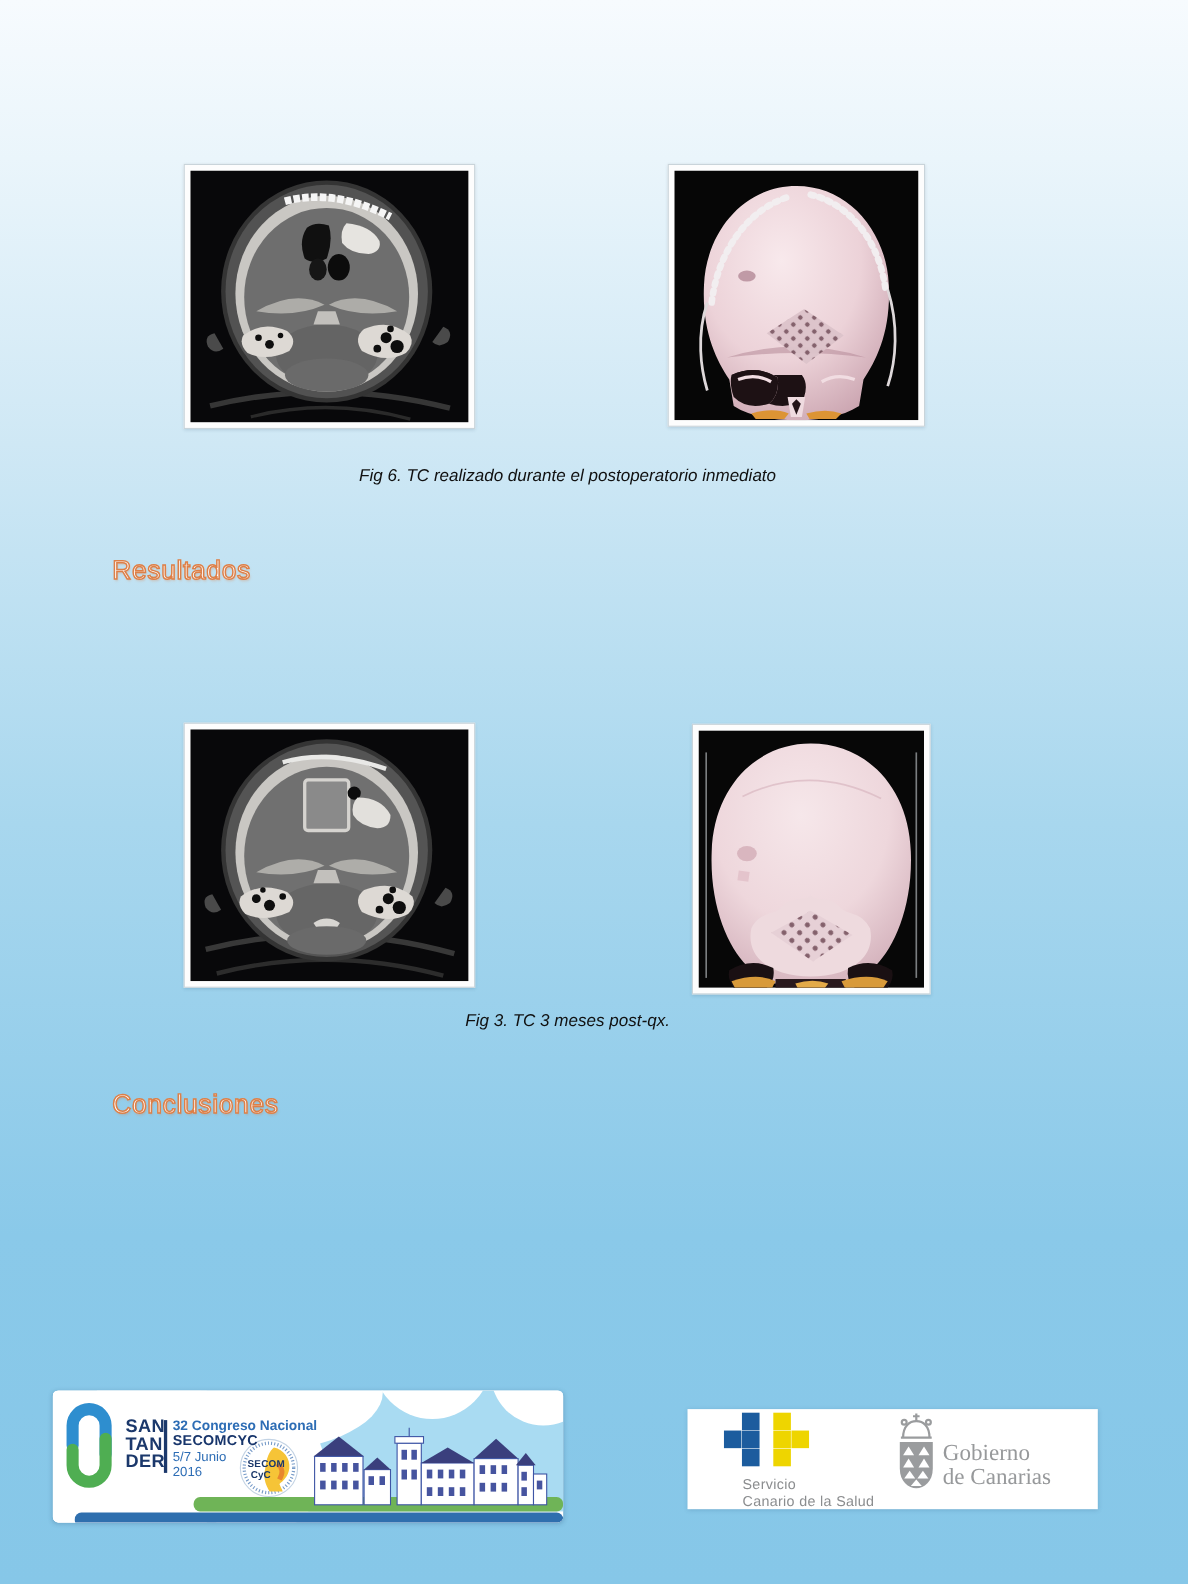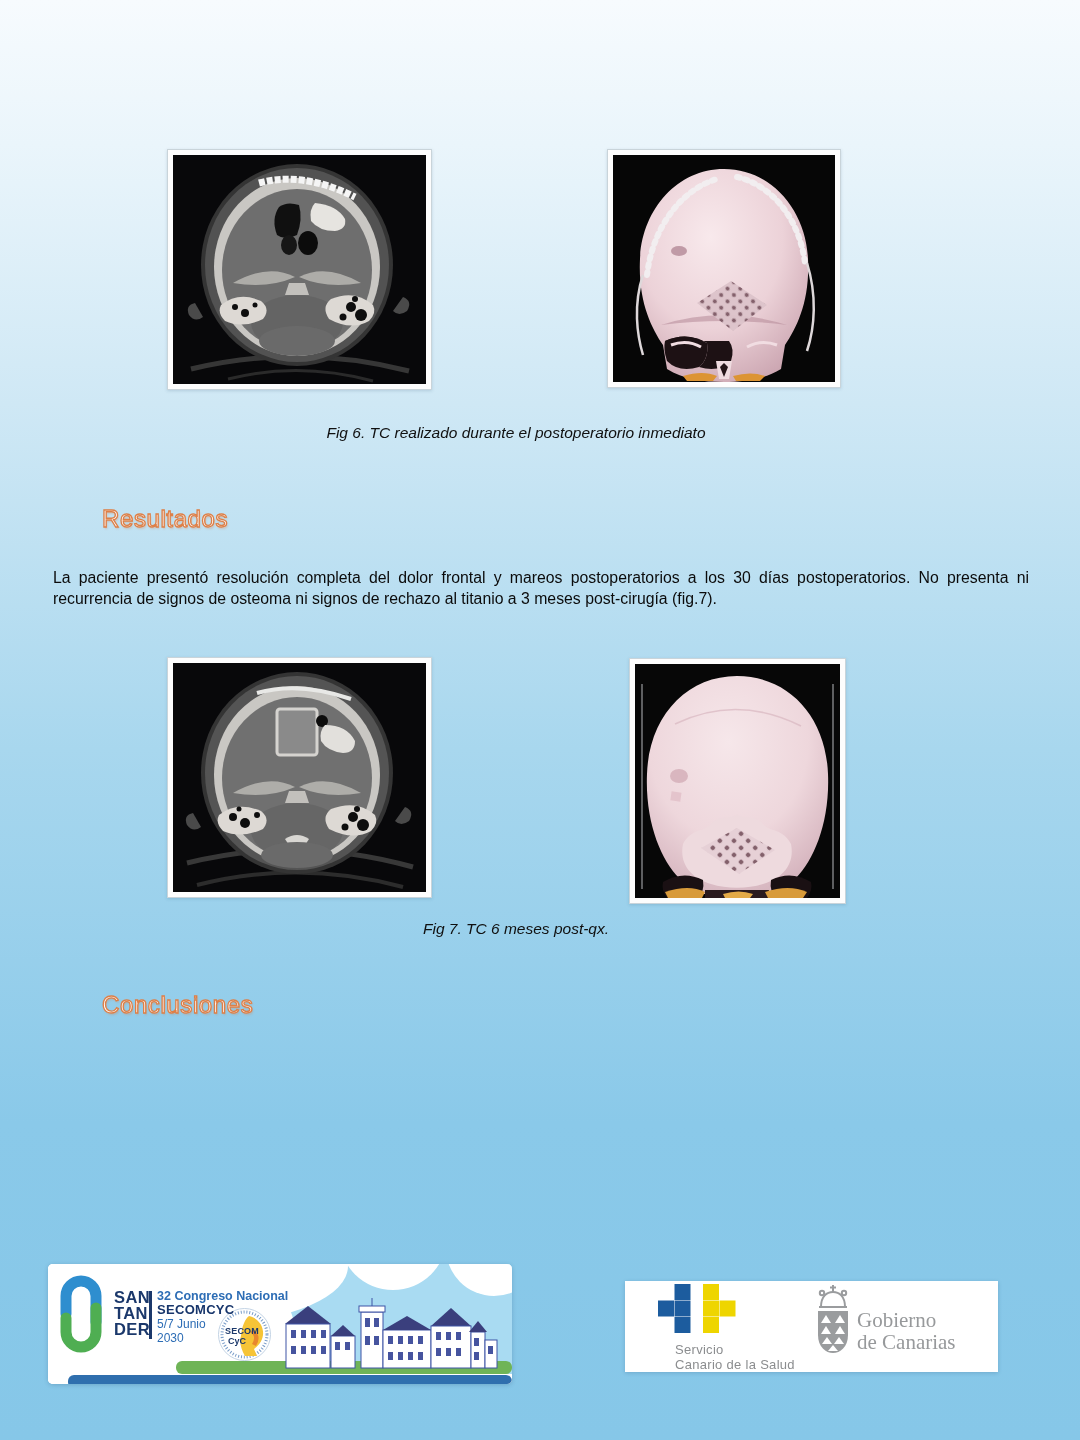--- a/index.html
+++ b/index.html
@@ -124,21 +124,20 @@
       <path d="M194 108 C204 140 202 172 194 196" fill="none" stroke="#ded8da" stroke-width="2.5"></path>
       <path d="M70 221 q20 -6 34 0 l-4 5 h-26 Z" fill="#dc9434"></path>
       <path d="M120 221 q18 -5 32 0 l-5 5 h-24 Z" fill="#dc9434"></path>
       <ellipse cx="66" cy="96" rx="8" ry="5" fill="#c09aa6"></ellipse>
     </svg>
   </div>
 
   <div class="fig-caption" style="top:424px">Fig 6. TC realizado durante el postoperatorio inmediato</div>
 
   <div class="section-heading" style="top:505px">Resultados</div>
-  <div class="para" style="top:567px">La paciente presentó resolución completa del dolor frontal y mareos postoperatorios a los 30 días postoperatorios. No presenta ni recurrencia de signos de osteoma ni signos de rechazo al titanio a 3 meses post-cirugía (fig.7).</div>
 
   <div class="fig-frame" style="left:167px; top:657px">
     <svg width="253" height="229" viewBox="0 0 253 229">
       <rect width="253" height="229" fill="#08080a"></rect>
       <path d="M14 200 Q126 172 240 204" fill="none" stroke="#383838" stroke-width="5"></path>
       <path d="M24 222 Q126 196 230 224" fill="none" stroke="#2c2c2c" stroke-width="4"></path>
       <ellipse cx="124" cy="110" rx="96" ry="101" fill="#343434"></ellipse>
       <ellipse cx="124" cy="110" rx="92" ry="97" fill="#545454"></ellipse>
       <ellipse cx="124" cy="112" rx="83" ry="89" fill="#c9c7c3"></ellipse>
       <ellipse cx="124" cy="115" rx="75" ry="81" fill="#707070"></ellipse>
@@ -191,21 +190,21 @@
       <path d="M176 218 q-20 -12 -40 -2 q-2 12 6 18 h30 q6 -8 4 -16 Z" fill="#1a1013"></path>
       <path d="M70 226 h64 v8 h-64 Z" fill="#2a1a1e"></path>
       <path d="M30 228 q24 -8 40 0 l-3 6 h-34 Z" fill="#d89a3a"></path>
       <path d="M130 228 q24 -8 42 0 l-4 6 h-35 Z" fill="#d89a3a"></path>
       <path d="M88 230 q16 -5 30 0 l-3 4 h-25 Z" fill="#e3aa48"></path>
       <ellipse cx="44" cy="112" rx="9" ry="7" fill="#d9b6bf"></ellipse>
       <rect x="36" y="128" width="10" height="9" fill="#e4c4cc" transform="rotate(8 41 132)"></rect>
     </svg>
   </div>
 
-  <div class="fig-caption" style="top:920px">Fig 7. TC 6 meses post-qx.</div>
+  <div class="fig-caption" style="top:920px">Fig 3. TC 3 meses post-qx.</div>
 
   <div class="section-heading" style="top:991px">Conclusiones</div>
 
   <div class="congress-banner">
     <svg class="bg" width="464" height="124" viewBox="0 0 464 124">
       <rect width="464" height="124" fill="#ffffff"></rect>
       <rect x="135" y="0" width="329" height="110" fill="#a9dbf2"></rect>
       <ellipse cx="170" cy="2" rx="130" ry="56" fill="#ffffff"></ellipse>
       <circle cx="345" cy="-28" r="54" fill="#ffffff"></circle>
       <circle cx="446" cy="-16" r="48" fill="#ffffff"></circle>
@@ -279,21 +278,21 @@
     <div class="san-text">
       <div>SAN</div>
       <div>TAN</div>
       <div>DER</div>
     </div>
     <div class="san-divider"></div>
     <div class="congress-info">
       <div class="l1">32 Congreso Nacional</div>
       <div class="l2">SECOMCYC</div>
       <div class="l3">5/7 Junio</div>
-      <div class="l4">2030</div>
+      <div class="l4">2016</div>
     </div>
     <div class="secom-roundel">
       <div class="t1">SECOM</div>
       <div class="t2">CyC</div>
     </div>
   </div>
 
   <div class="canarias-box">
     <svg class="scs-crosses" width="80" height="50" viewBox="0 0 80 50">
       <g fill="#1c5c9e">

